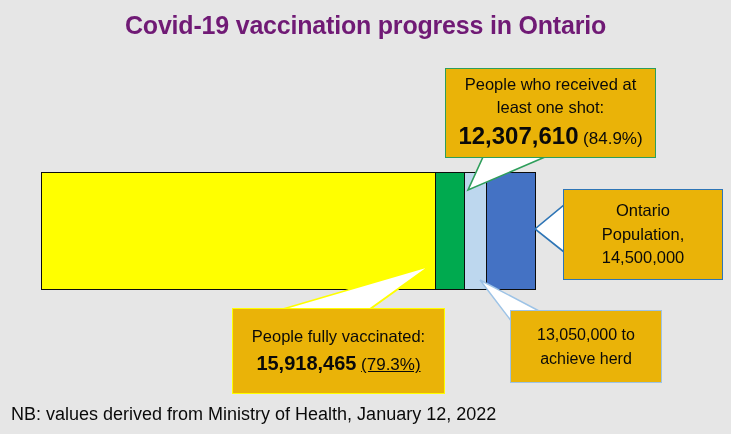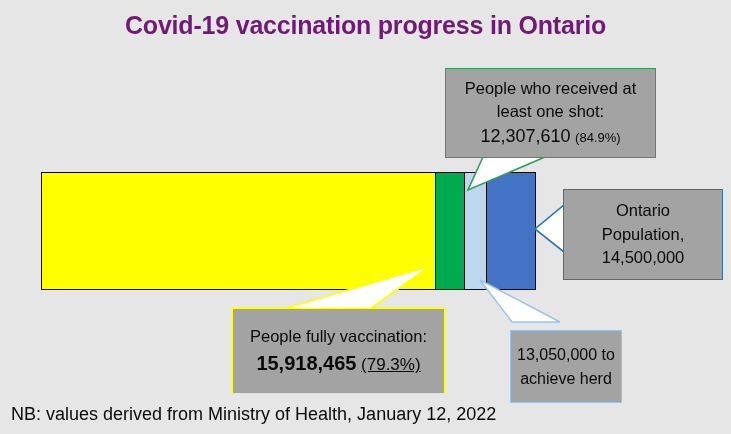--- a/index.html
+++ b/index.html
@@ -53,39 +53,39 @@
   .seg + .seg { margin-left: -1.6px; }
   .seg-yellow { background: #FFFF00; }
   .seg-green  { background: #00AA4F; }
   .seg-lblue  { background: #BDD7EE; }
   .seg-dblue  { background: #4472C4; }
 
   
   .callout {
     position: absolute;
     box-sizing: border-box;
-    background: #a3a3a3;
+    background: #eab308;
     text-align: center;
     color: #0a0a0a;
     display: flex;
     flex-direction: column;
     justify-content: center;
   }
   .callout .line { display: block; }
 
   .co-green {
     left: 445px; top: 68px;
     width: 211px; height: 90px;
     border: 1.6px solid #2E9E5B;
     font-size: 16.5px;
     line-height: 1.42;
     padding: 0 6px;
   }
-  .co-green .big { font-size: 18px; font-weight: normal; text-align: right; }
-  .co-green .pct { font-size: 13px; }
+  .co-green .big { font-size: 24px; font-weight: bold; text-align: right; }
+  .co-green .pct { font-size: 17px; }
 
   .co-popn {
     left: 563px; top: 189px;
     width: 160px; height: 91px;
     border: 1.6px solid #2E75B6;
     font-size: 16.5px;
     line-height: 1.45;
   }
 
   .co-yellow {
@@ -93,22 +93,22 @@
     width: 213px; height: 86px;
     border: 1.8px solid #FFFF00;
     font-size: 16.5px;
     line-height: 1.5;
     padding: 0 5px;
   }
   .co-yellow .big { font-size: 20px; font-weight: bold; }
   .co-yellow .pct { font-size: 17px; text-decoration: underline; }
 
   .co-herd {
-    left: 510px; top: 330px;
-    width: 112px; height: 73px;
+    left: 510px; top: 310px;
+    width: 152px; height: 73px;
     border: 1.5px solid #9DC3E6;
     font-size: 16px;
     line-height: 1.45;
   }
 
   
   #tails {
     position: absolute;
     left: 0; top: 0;
     width: 731px; height: 434px;
@@ -159,21 +159,21 @@
     <span class="line"><span class="big">12,307,610</span> <span class="pct">(84.9%)</span></span>
   </div>
 
   <div class="callout co-popn">
     <span class="line">Ontario</span>
     <span class="line">Population,</span>
     <span class="line">14,500,000</span>
   </div>
 
   <div class="callout co-yellow">
-    <span class="line">People fully vaccination:</span>
+    <span class="line">People fully vaccinated:</span>
     <span class="line"><span class="big">15,918,465</span> <span class="pct">(79.3%)</span></span>
   </div>
 
   <div class="callout co-herd">
     <span class="line">13,050,000 to</span>
     <span class="line">achieve herd</span>
   </div>
 
   <div class="footer">NB: values derived from Ministry of Health, January 12, 2022</div>
 

